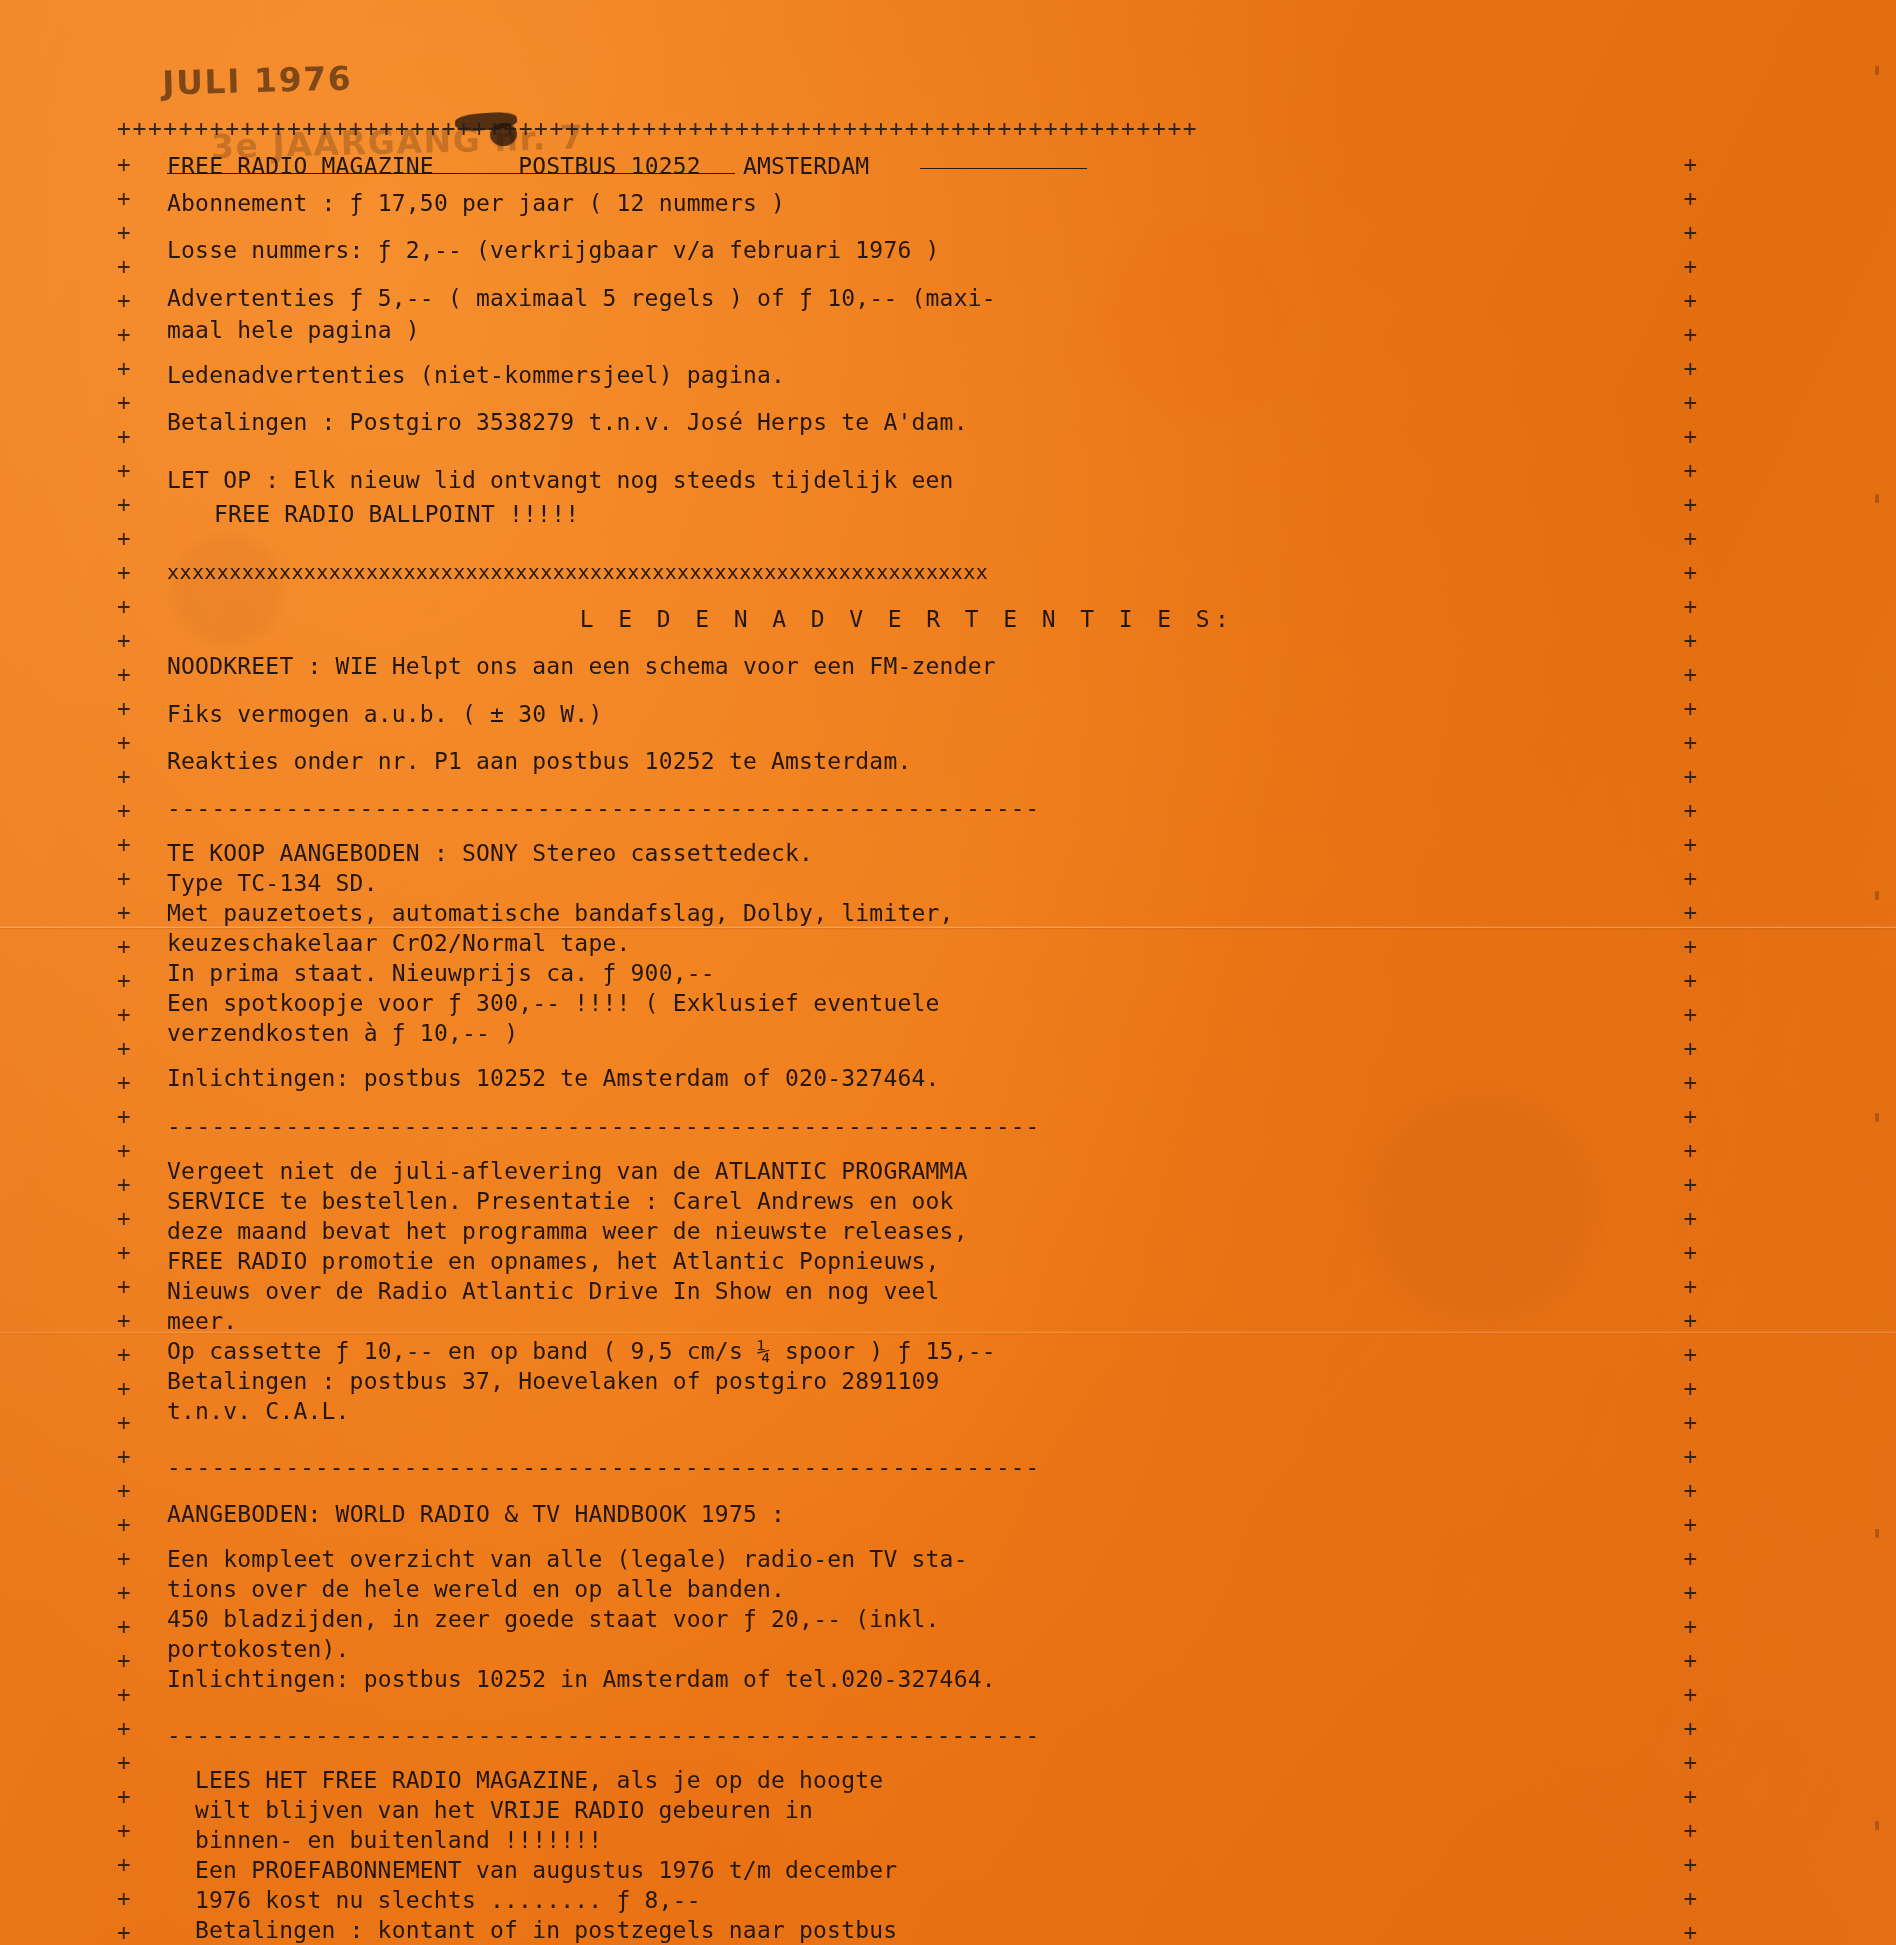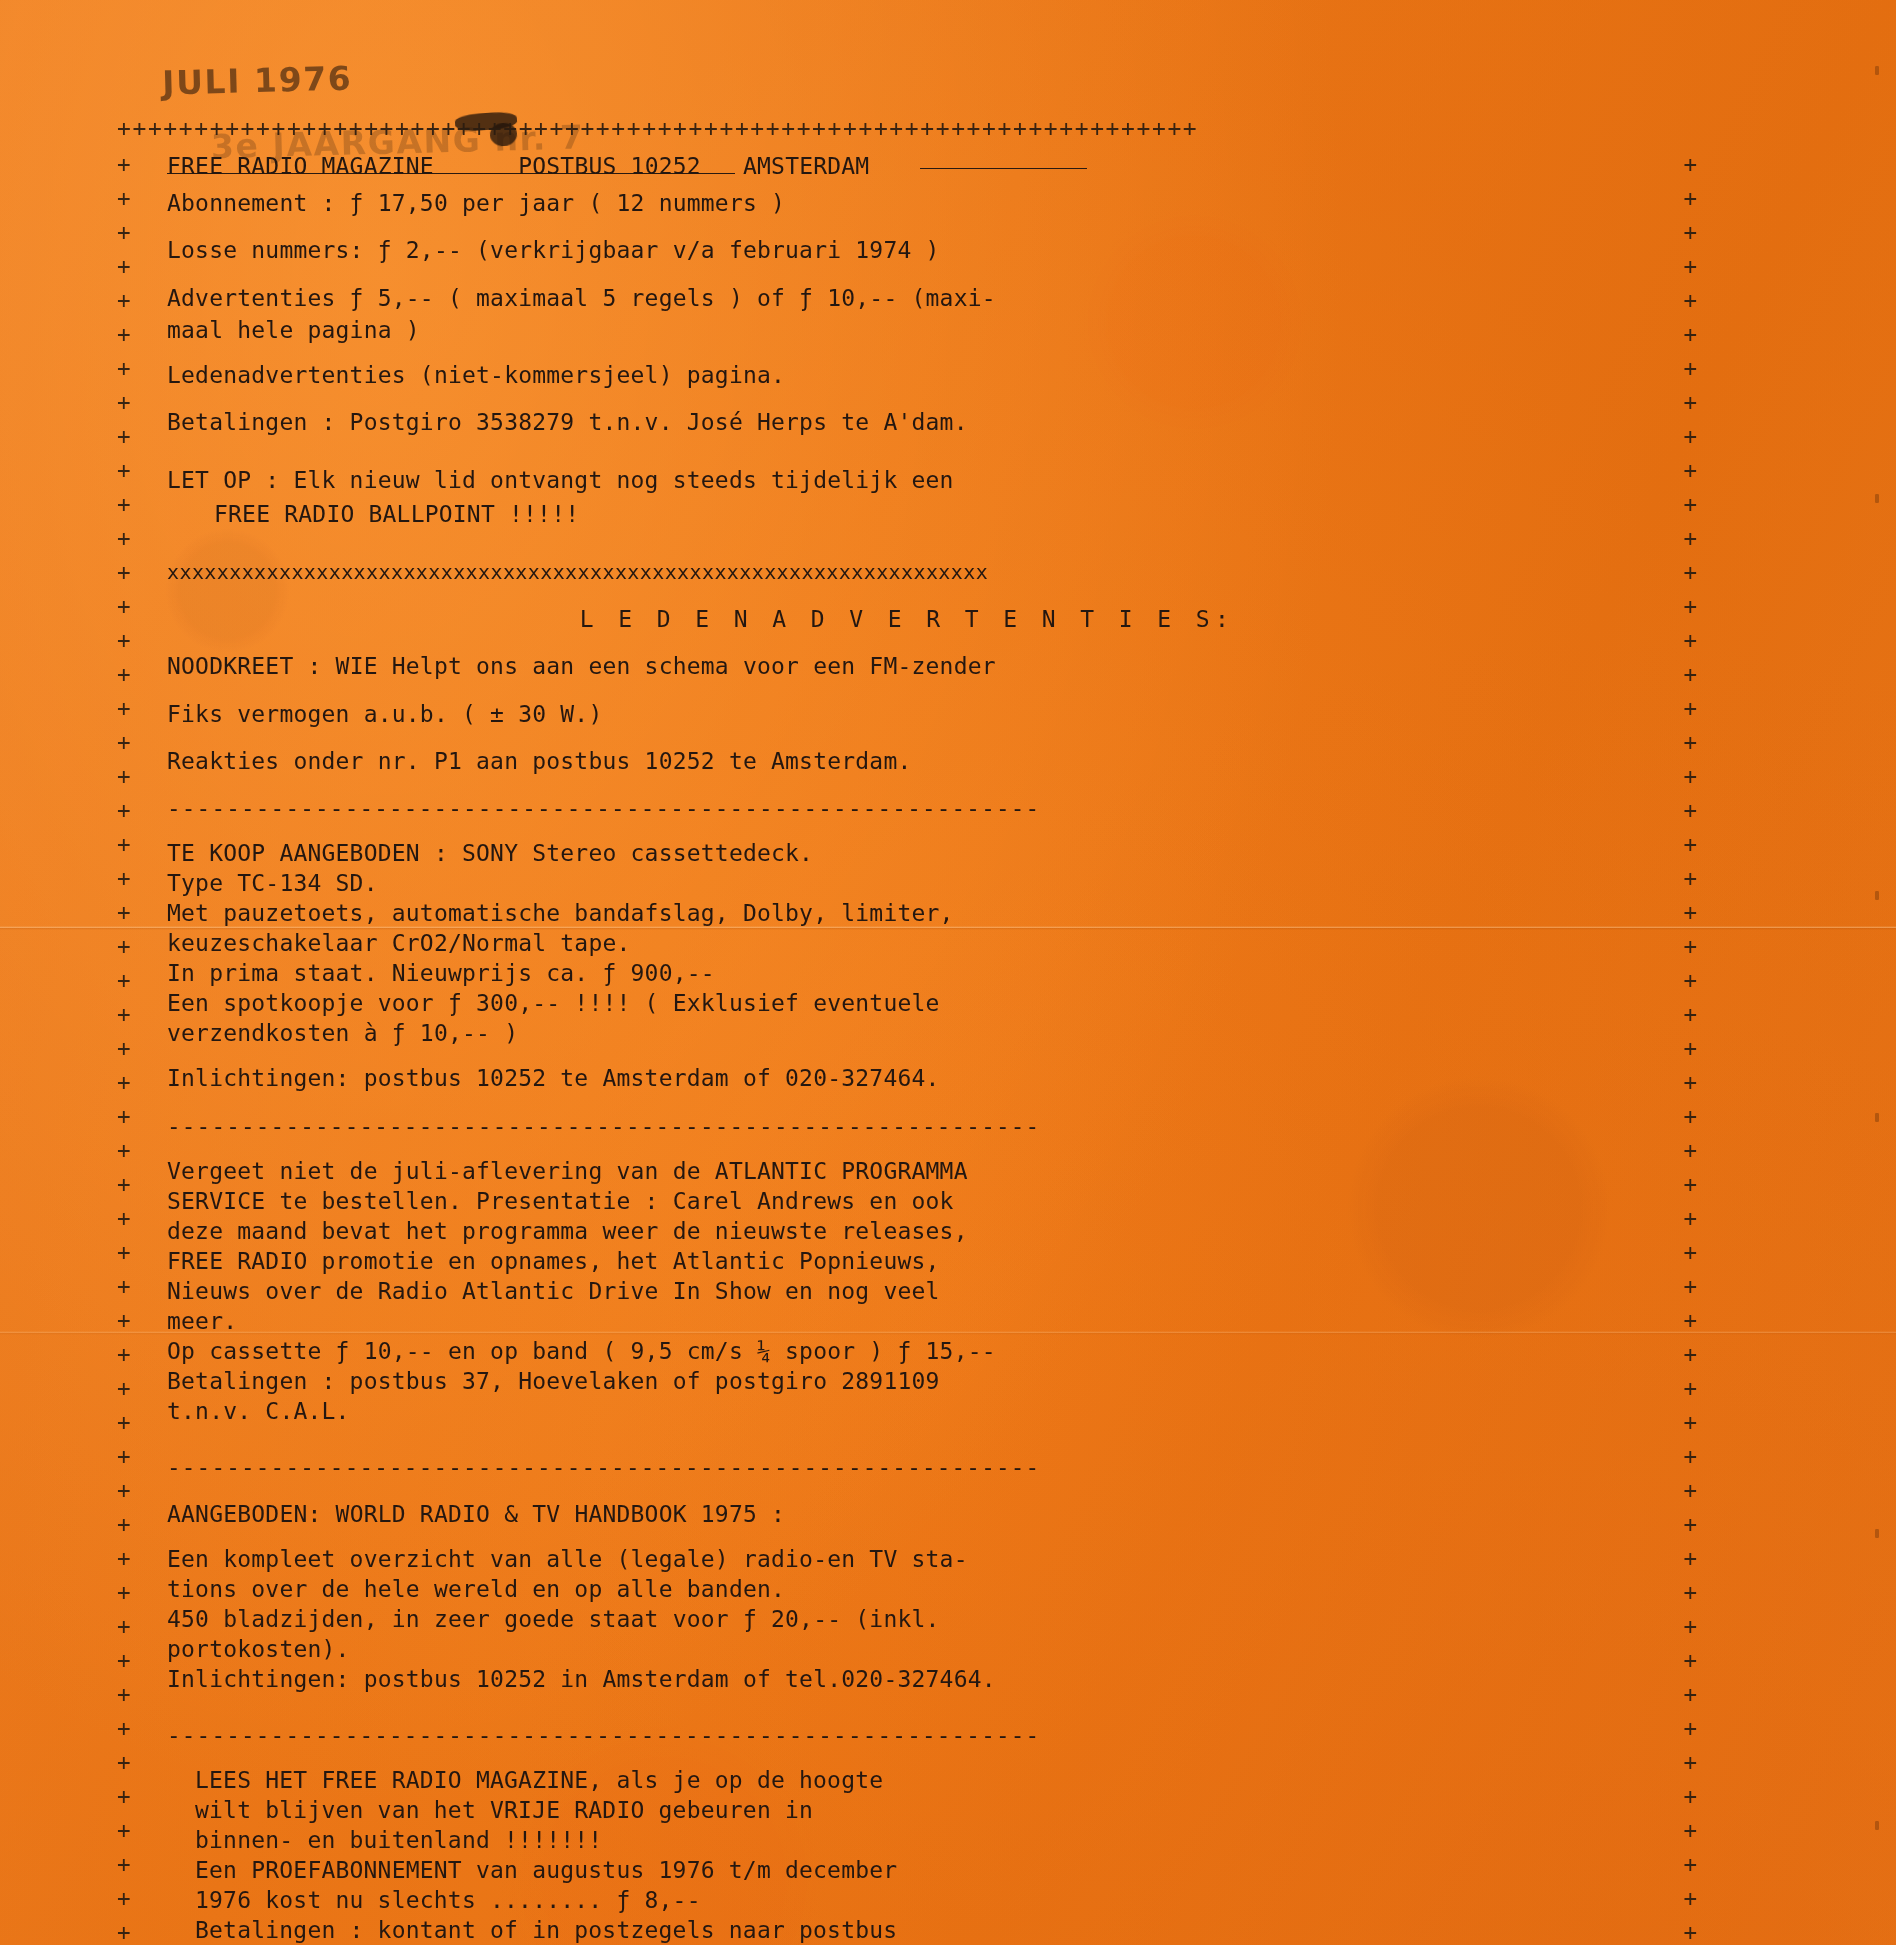--- a/index.html
+++ b/index.html
@@ -254,21 +254,21 @@
       <div class="content">
 
         <div class="ln"><span>FREE RADIO MAGAZINE</span>      <span>POSTBUS 10252</span>   <span>AMSTERDAM</span></div>
         <div class="rule"></div>
         <div class="rule2"></div>
 
         <div class="gap-s"></div>
 
         <div class="ln">Abonnement : ƒ 17,50 per jaar ( 12 nummers )</div>
         <div class="gap-s"></div>
-        <div class="ln">Losse nummers: ƒ 2,-- (verkrijgbaar v/a februari 1974 )</div>
+        <div class="ln">Losse nummers: ƒ 2,-- (verkrijgbaar v/a februari 1976 )</div>
         <div class="gap-s"></div>
         <div class="ln">Advertenties ƒ 5,-- ( maximaal 5 regels ) of ƒ 10,-- (maxi-</div>
         <div class="ln tight">maal hele pagina )</div>
         <div class="gap-s"></div>
         <div class="ln">Ledenadvertenties (niet-kommersjeel) pagina.</div>
         <div class="gap-s"></div>
         <div class="ln">Betalingen : Postgiro 3538279 t.n.v. José Herps te A'dam.</div>
 
         <div class="gap-m"></div>
 

